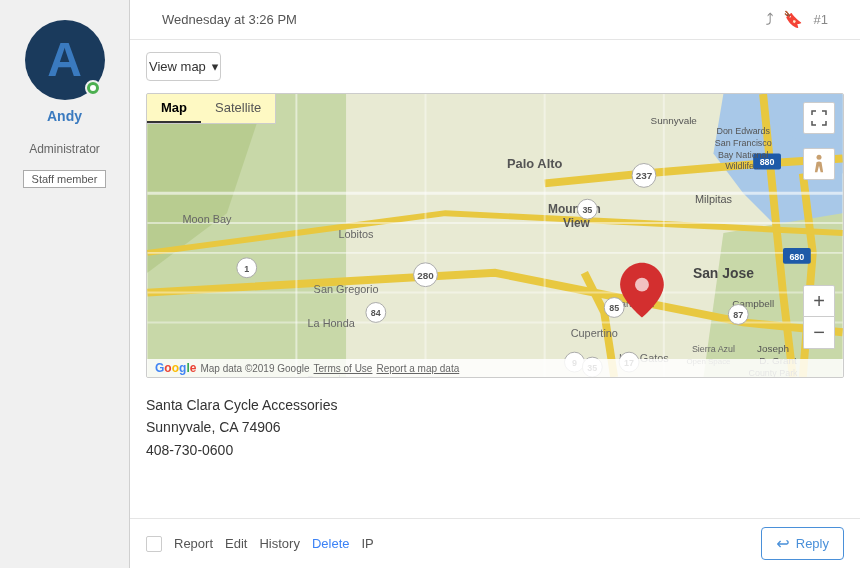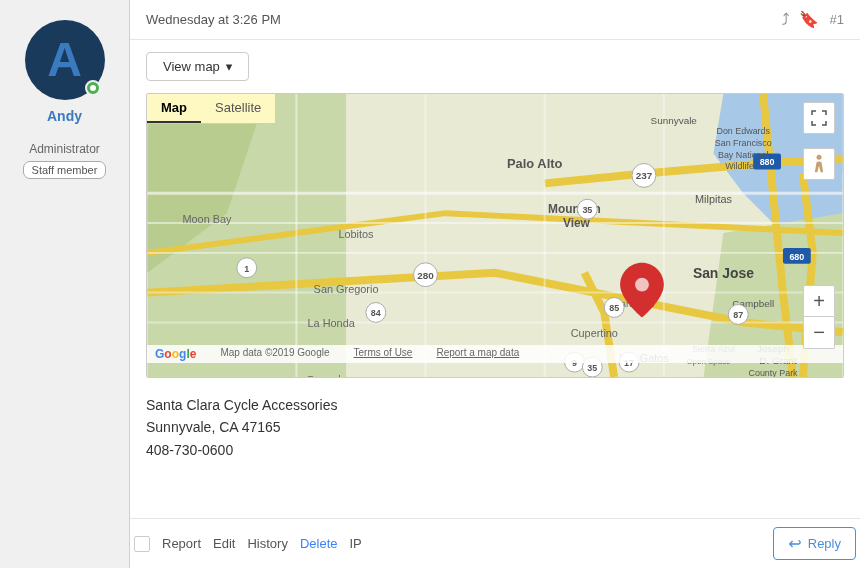--- a/index.html
+++ b/index.html
@@ -61,46 +61,46 @@
     }
     .user-name {
       font-size: 14px;
       font-weight: 600;
       color: #3a7abf;
       margin-bottom: 18px;
     }
     .user-role {
       font-size: 12px;
       color: #666;
-      margin-bottom: 5px;
+      margin-bottom: 14px;
     }
     .staff-badge {
       border: 1px solid #aaa;
-      border-radius: 7px;
+      border-radius: 0;
       padding: 2px 8px;
       font-size: 11px;
       color: #555;
       background: white;
     }
 
     
     .main {
       flex: 1;
       background: white;
       display: flex;
       flex-direction: column;
       overflow: hidden;
     }
 
     
     .header {
       display: flex;
       align-items: center;
       justify-content: space-between;
-      padding: 8px 16px;
+      padding: 8px 32px;
       border-bottom: 1px solid #e5e5e5;
       min-height: 40px;
     }
     .header-timestamp {
       font-size: 13px;
       color: #555;
     }
     .header-actions {
       display: flex;
       align-items: center;
@@ -123,21 +123,21 @@
       overflow-y: auto;
       display: flex;
       flex-direction: column;
     }
 
     
     .view-map-btn {
       display: inline-flex;
       align-items: center;
       gap: 6px;
-      padding: 6px 16px;
+      padding: 6px 2px;
       border: 1px solid #ccc;
       border-radius: 4px;
       background: white;
       font-size: 13px;
       color: #333;
       cursor: pointer;
       margin-bottom: 12px;
       width: fit-content;
     }
 
@@ -244,29 +244,30 @@
 
     
     .map-svg {
       width: 100%;
       height: 100%;
     }
 
     
     .map-footer {
       position: absolute;
-      bottom: 14px;
+      bottom: 0;
       left: 0;
       right: 0;
       background: rgba(255,255,255,0.85);
       padding: 2px 8px;
       font-size: 10px;
       color: #666;
       display: flex;
-      gap: 24px;
+      align-items: center;
+      gap: 4px;
     }
     .google-logo {
       font-size: 12px;
       font-weight: bold;
       color: #4285f4;
     }
     .google-logo span:nth-child(1) { color: #4285f4; }
     .google-logo span:nth-child(2) { color: #ea4335; }
     .google-logo span:nth-child(3) { color: #fbbc05; }
     .google-logo span:nth-child(4) { color: #4285f4; }
@@ -281,21 +282,21 @@
       font-size: 14px;
       color: #333;
       line-height: 1.6;
     }
 
     
     .footer-bar {
       display: flex;
       align-items: center;
       justify-content: space-between;
-      padding: 8px 4px;
+      padding: 8px 16px;
       border-top: 1px solid #e5e5e5;
     }
     .footer-left {
       display: flex;
       align-items: center;
       gap: 12px;
     }
     .footer-checkbox {
       width: 16px;
       height: 16px;
@@ -486,21 +487,21 @@
           <span>G</span><span>o</span><span>o</span><span>g</span><span>l</span><span>e</span>
         </div>
         <span>Map data ©2019 Google</span>
         <span style="cursor:pointer;text-decoration:underline;">Terms of Use</span>
         <span style="cursor:pointer;text-decoration:underline;">Report a map data</span>
       </div>
     </div>
 
     <div class="address-block">
       <div class="address-line">Santa Clara Cycle Accessories</div>
-      <div class="address-line">Sunnyvale, CA 47165</div>
+      <div class="address-line">Sunnyvale, CA 74906</div>
       <div class="address-line">408-730-0600</div>
     </div>
 
   </div>
 
   <div class="footer-bar">
     <div class="footer-left">
       <div class="footer-checkbox"></div>
       <a class="footer-action" href="#">Report</a>
       <a class="footer-action" href="#">Edit</a>

